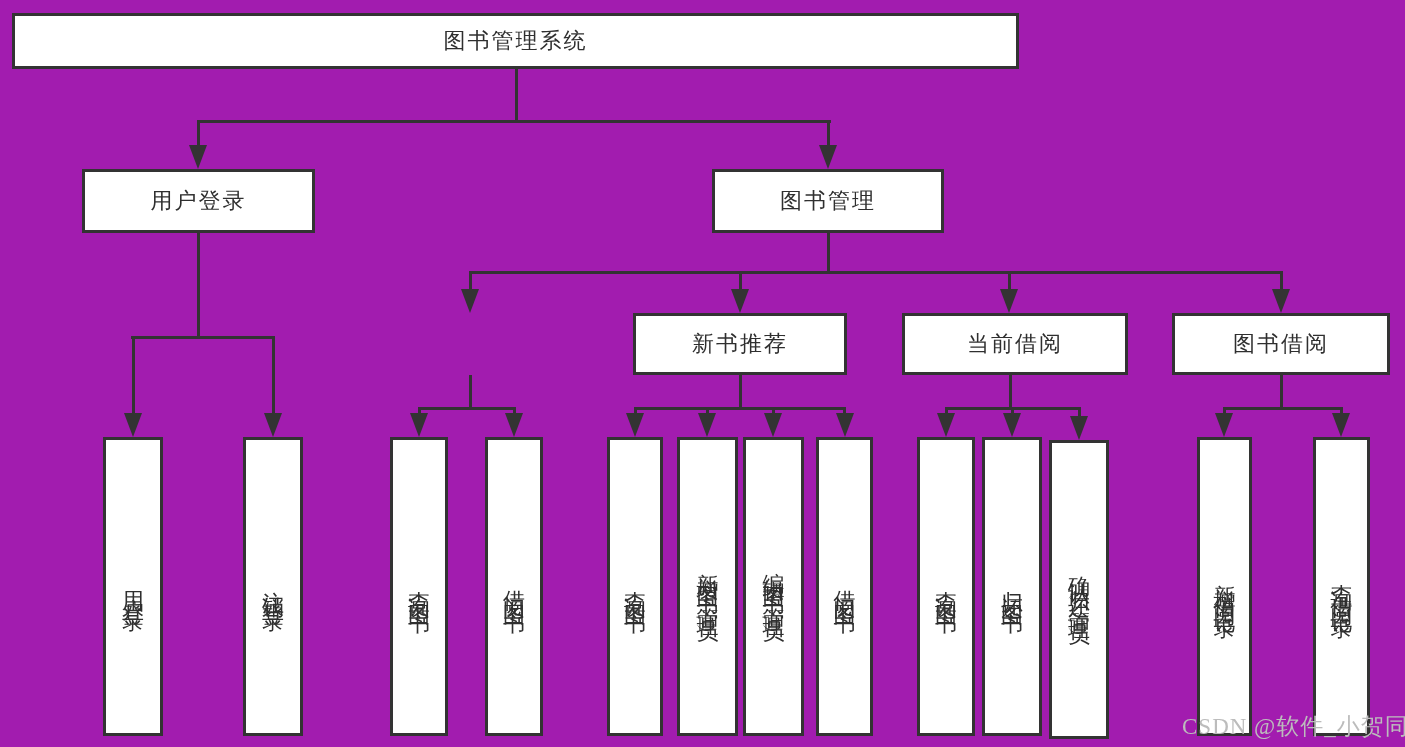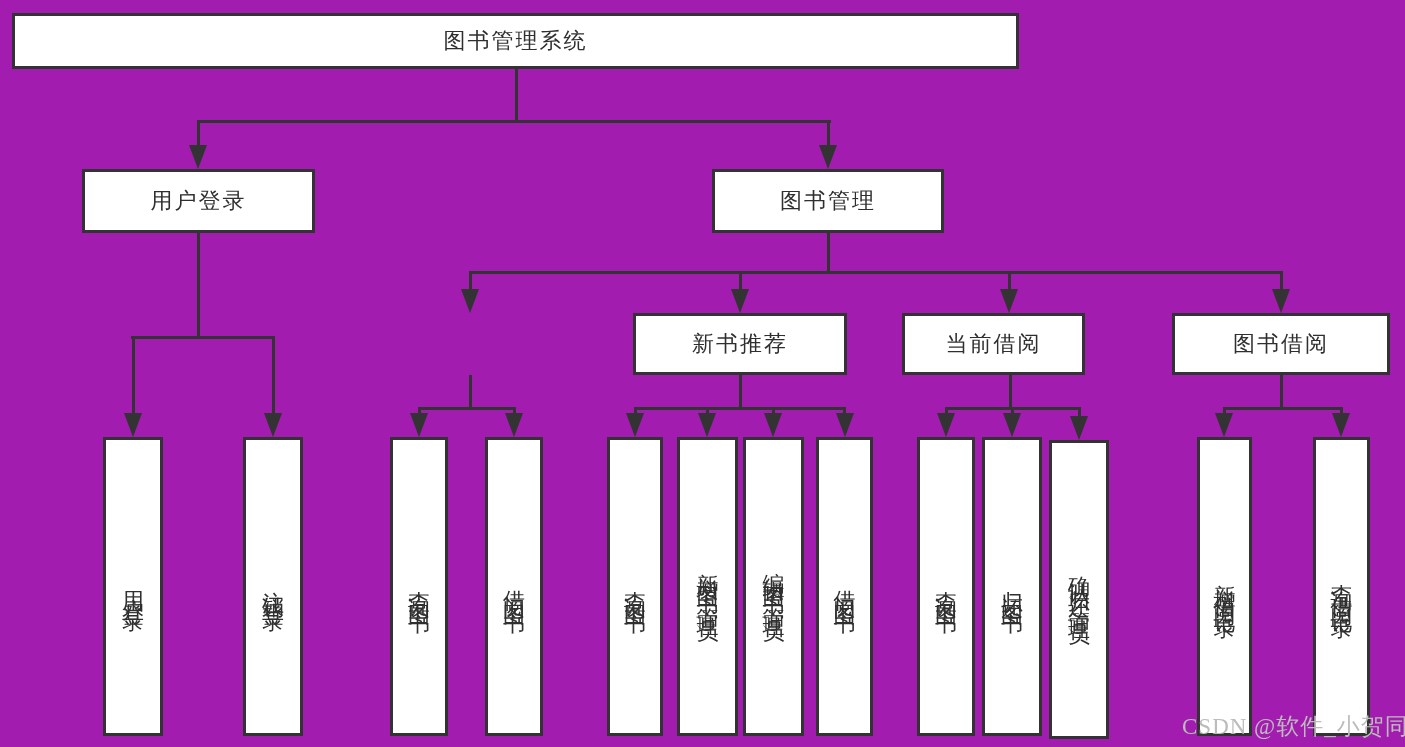--- a/index.html
+++ b/index.html
@@ -90,21 +90,21 @@
   <div class="vl" style="left:739px;top:271px;height:22px"></div>
   <div class="ar" style="left:731px;top:289px"></div>
   <div class="vl" style="left:1008px;top:271px;height:22px"></div>
   <div class="ar" style="left:1000px;top:289px"></div>
   <div class="vl" style="left:1280px;top:271px;height:22px"></div>
   <div class="ar" style="left:1272px;top:289px"></div>
 
   <div class="hbox" style="left:633px;top:313px;width:214px;height:62px">
     <span class="lbl">新书推荐</span>
   </div>
-  <div class="hbox" style="left:902px;top:313px;width:183px;height:62px">
+  <div class="hbox" style="left:902px;top:313px;width:226px;height:62px">
     <span class="lbl">当前借阅</span>
   </div>
   <div class="hbox" style="left:1172px;top:313px;width:218px;height:62px">
     <span class="lbl">图书借阅</span>
   </div>
 
   <div class="vl" style="left:469px;top:375px;height:34px"></div>
   <div class="hl" style="left:418px;top:407px;width:98px"></div>
   <div class="vl" style="left:418px;top:407px;height:10px"></div>
   <div class="ar" style="left:410px;top:413px"></div>

